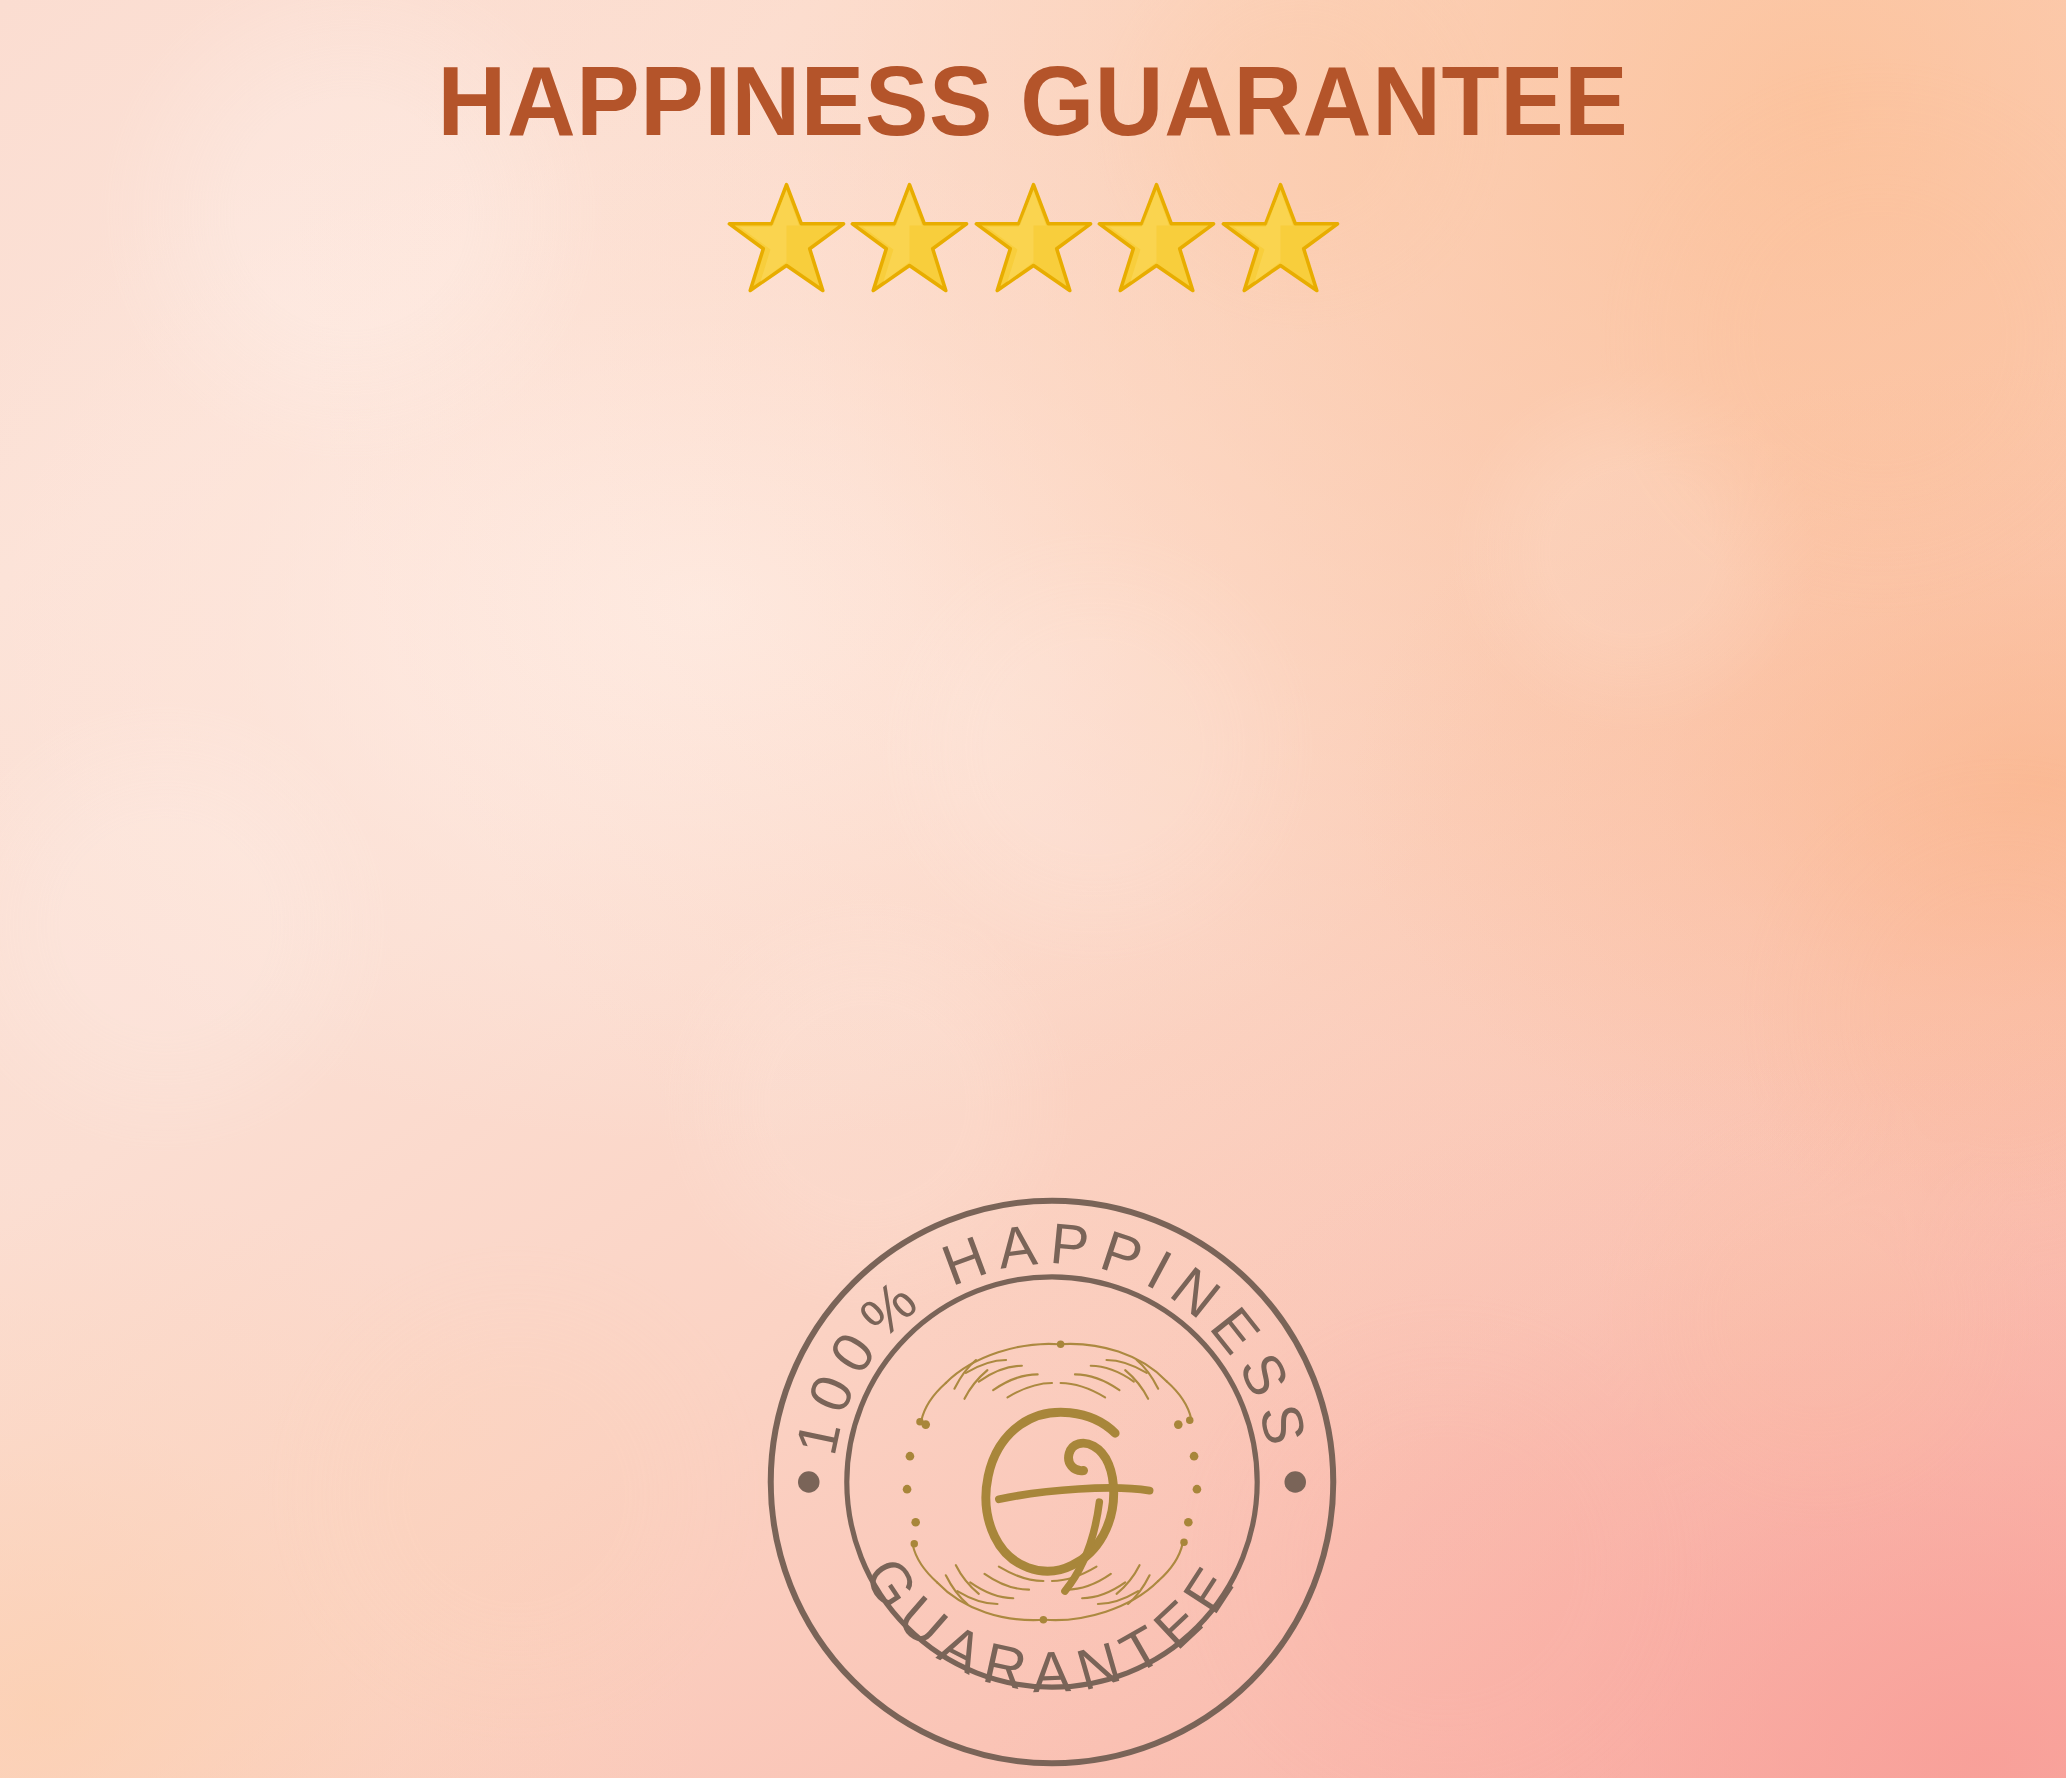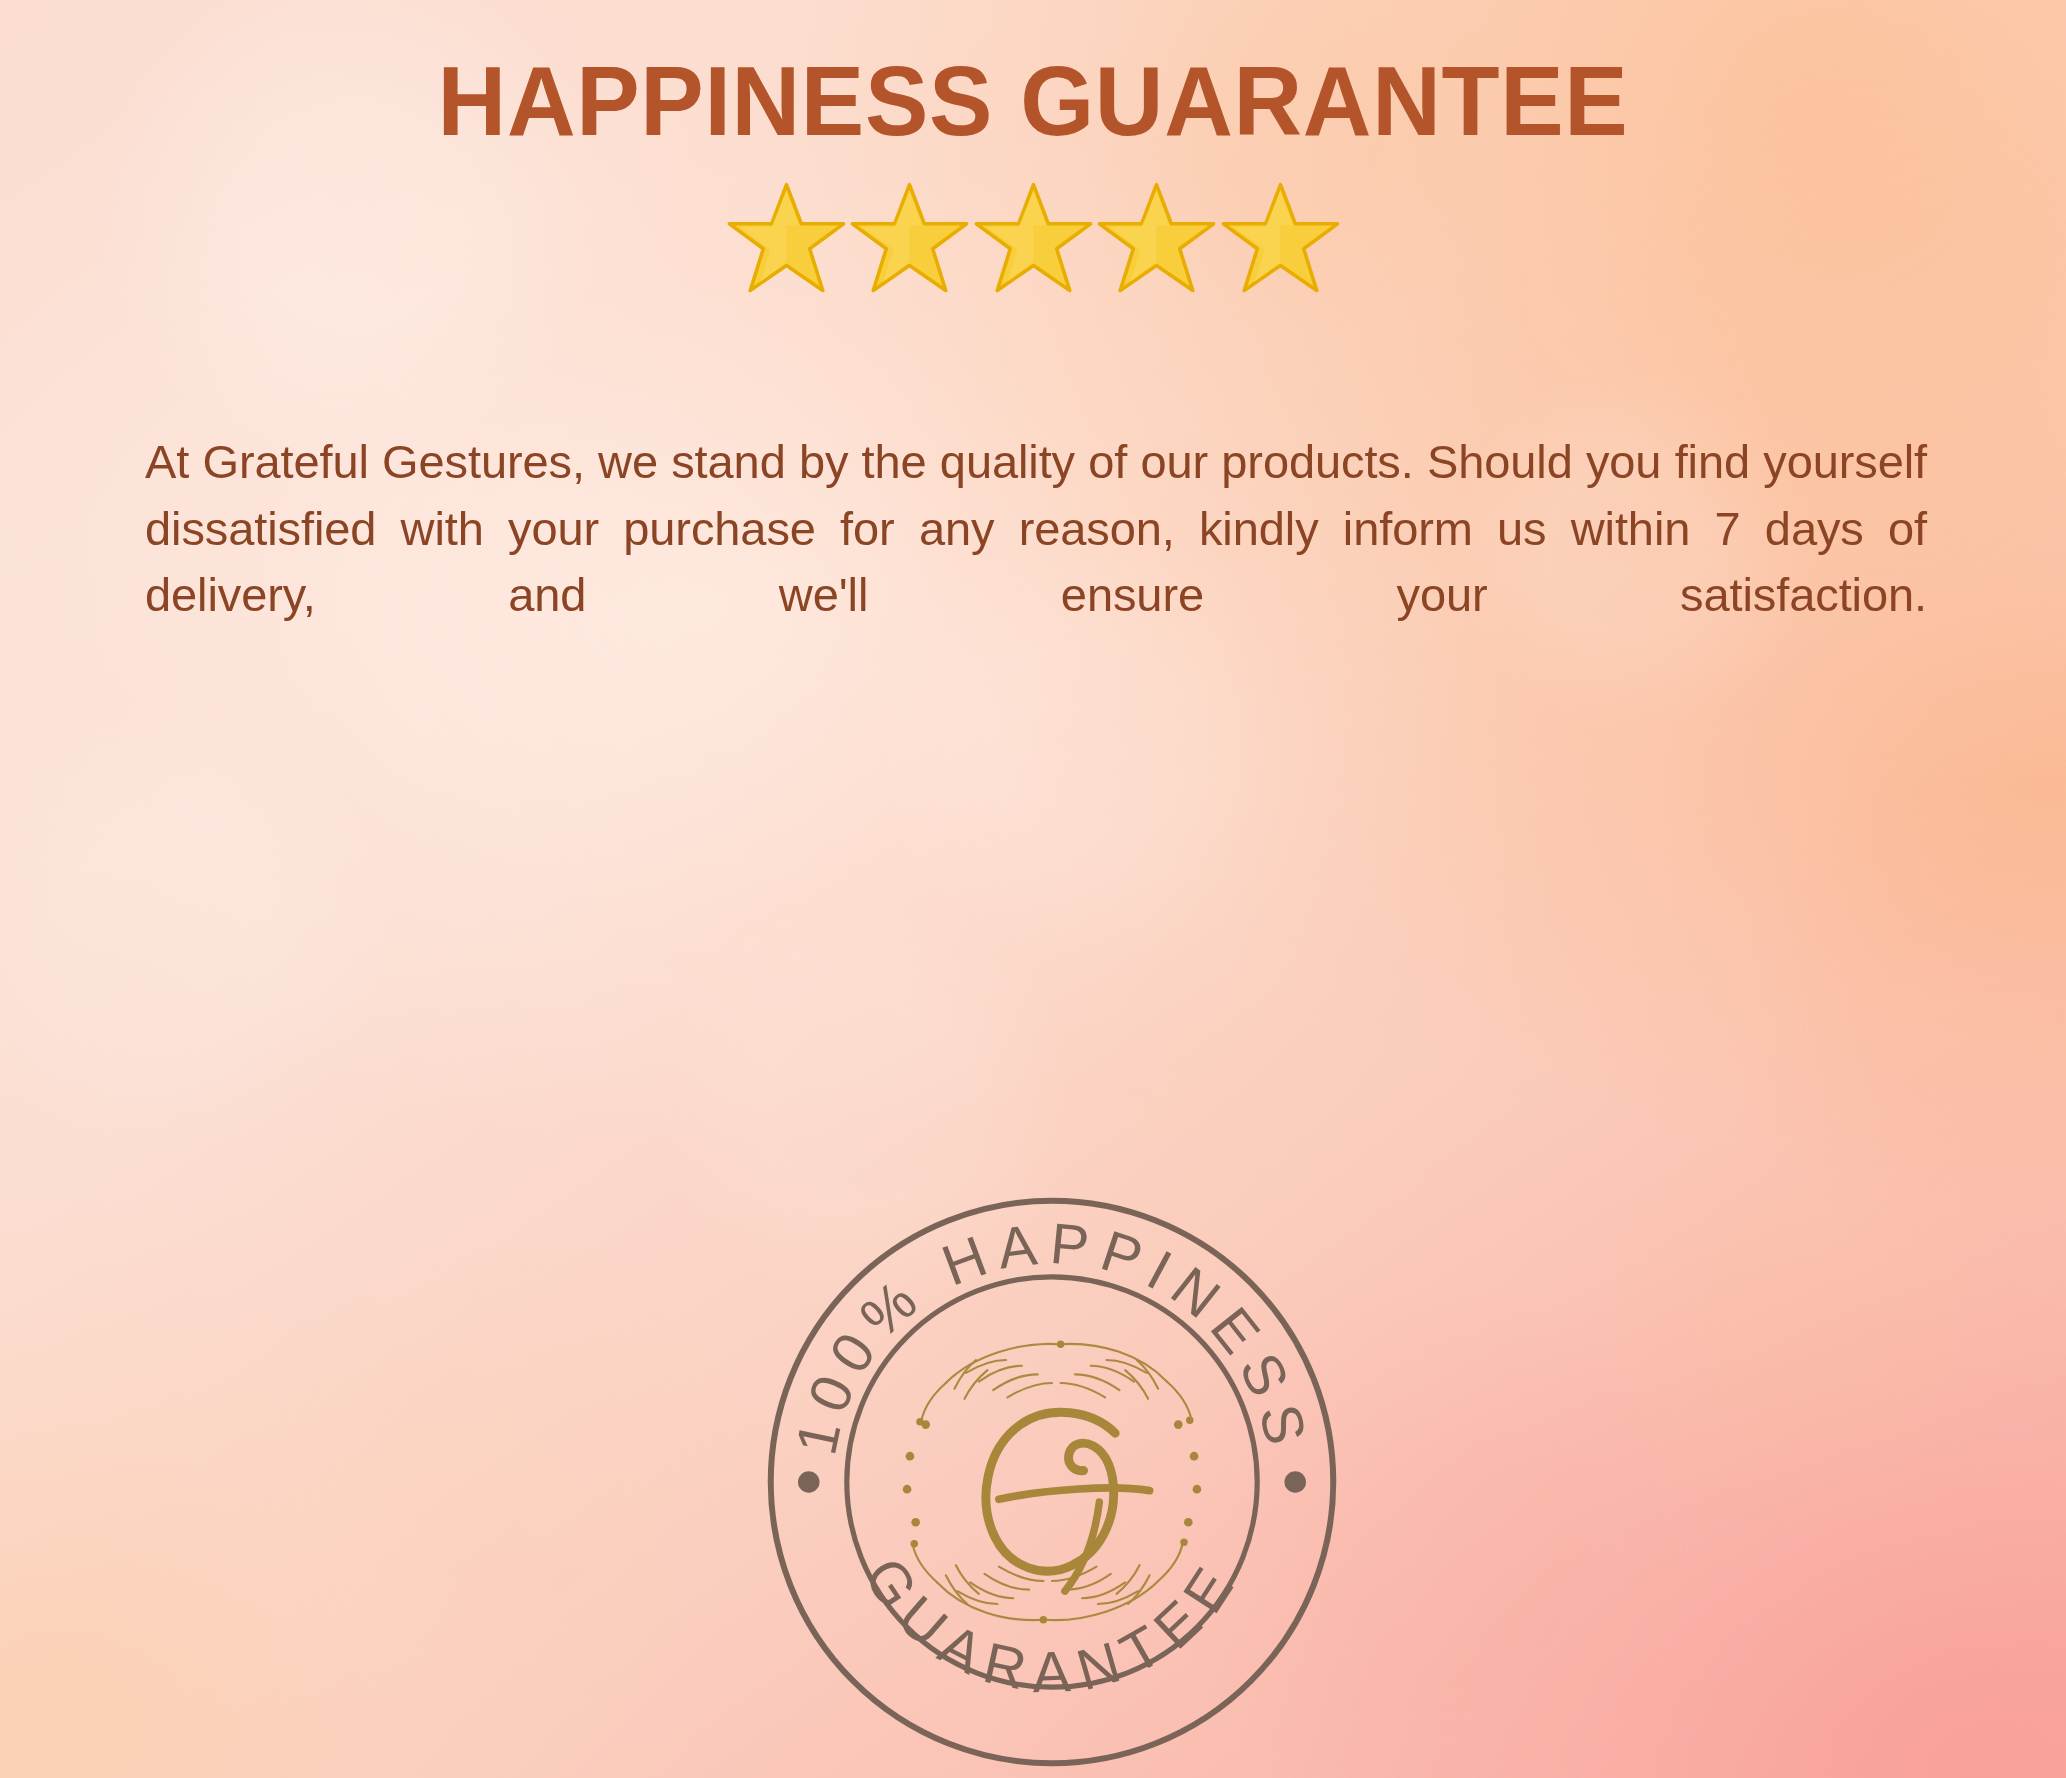--- a/index.html
+++ b/index.html
@@ -209,21 +209,20 @@
       </span>
       <span>
         <svg width="119" height="113" viewBox="0 0 100 95" aria-hidden="true">
           <polygon points="50,3 62.5,36 98,36 69.5,57 80.5,92 50,71 19.5,92 30.5,57 2,36 37.5,36" fill="#F8CE3C" stroke="#E8AD00" stroke-width="3" stroke-linejoin="round"></polygon>
           <polygon points="50,8 60.5,37.5 50,37.5 50,68 28,85 36.5,57.5 10.5,38.5 37.5,38.5" fill="#FCD95E" opacity=".55"></polygon>
         </svg>
       </span>
     </div>
 
     <div id="body-copy">
-      <p>At Grateful Gestures, we stand by the quality of our products. Should you find yourself dissatisfied with your purchase for any reason, kindly inform us within 7 days of delivery, and we'll ensure your satisfaction.</p>
     </div>
 
     <div id="seal-wrap">
       <svg viewBox="0 0 400 400" aria-hidden="true">
         <defs>
           <path id="arcTop" d="M 48 200 A 152 152 0 0 1 352 200"></path>
           <path id="arcBottom" d="M 54 200 A 146 146 0 0 0 346 200"></path>
         </defs>
 
         <circle cx="200" cy="200" r="196" fill="none" stroke="#7A6458" stroke-width="4.2"></circle>

